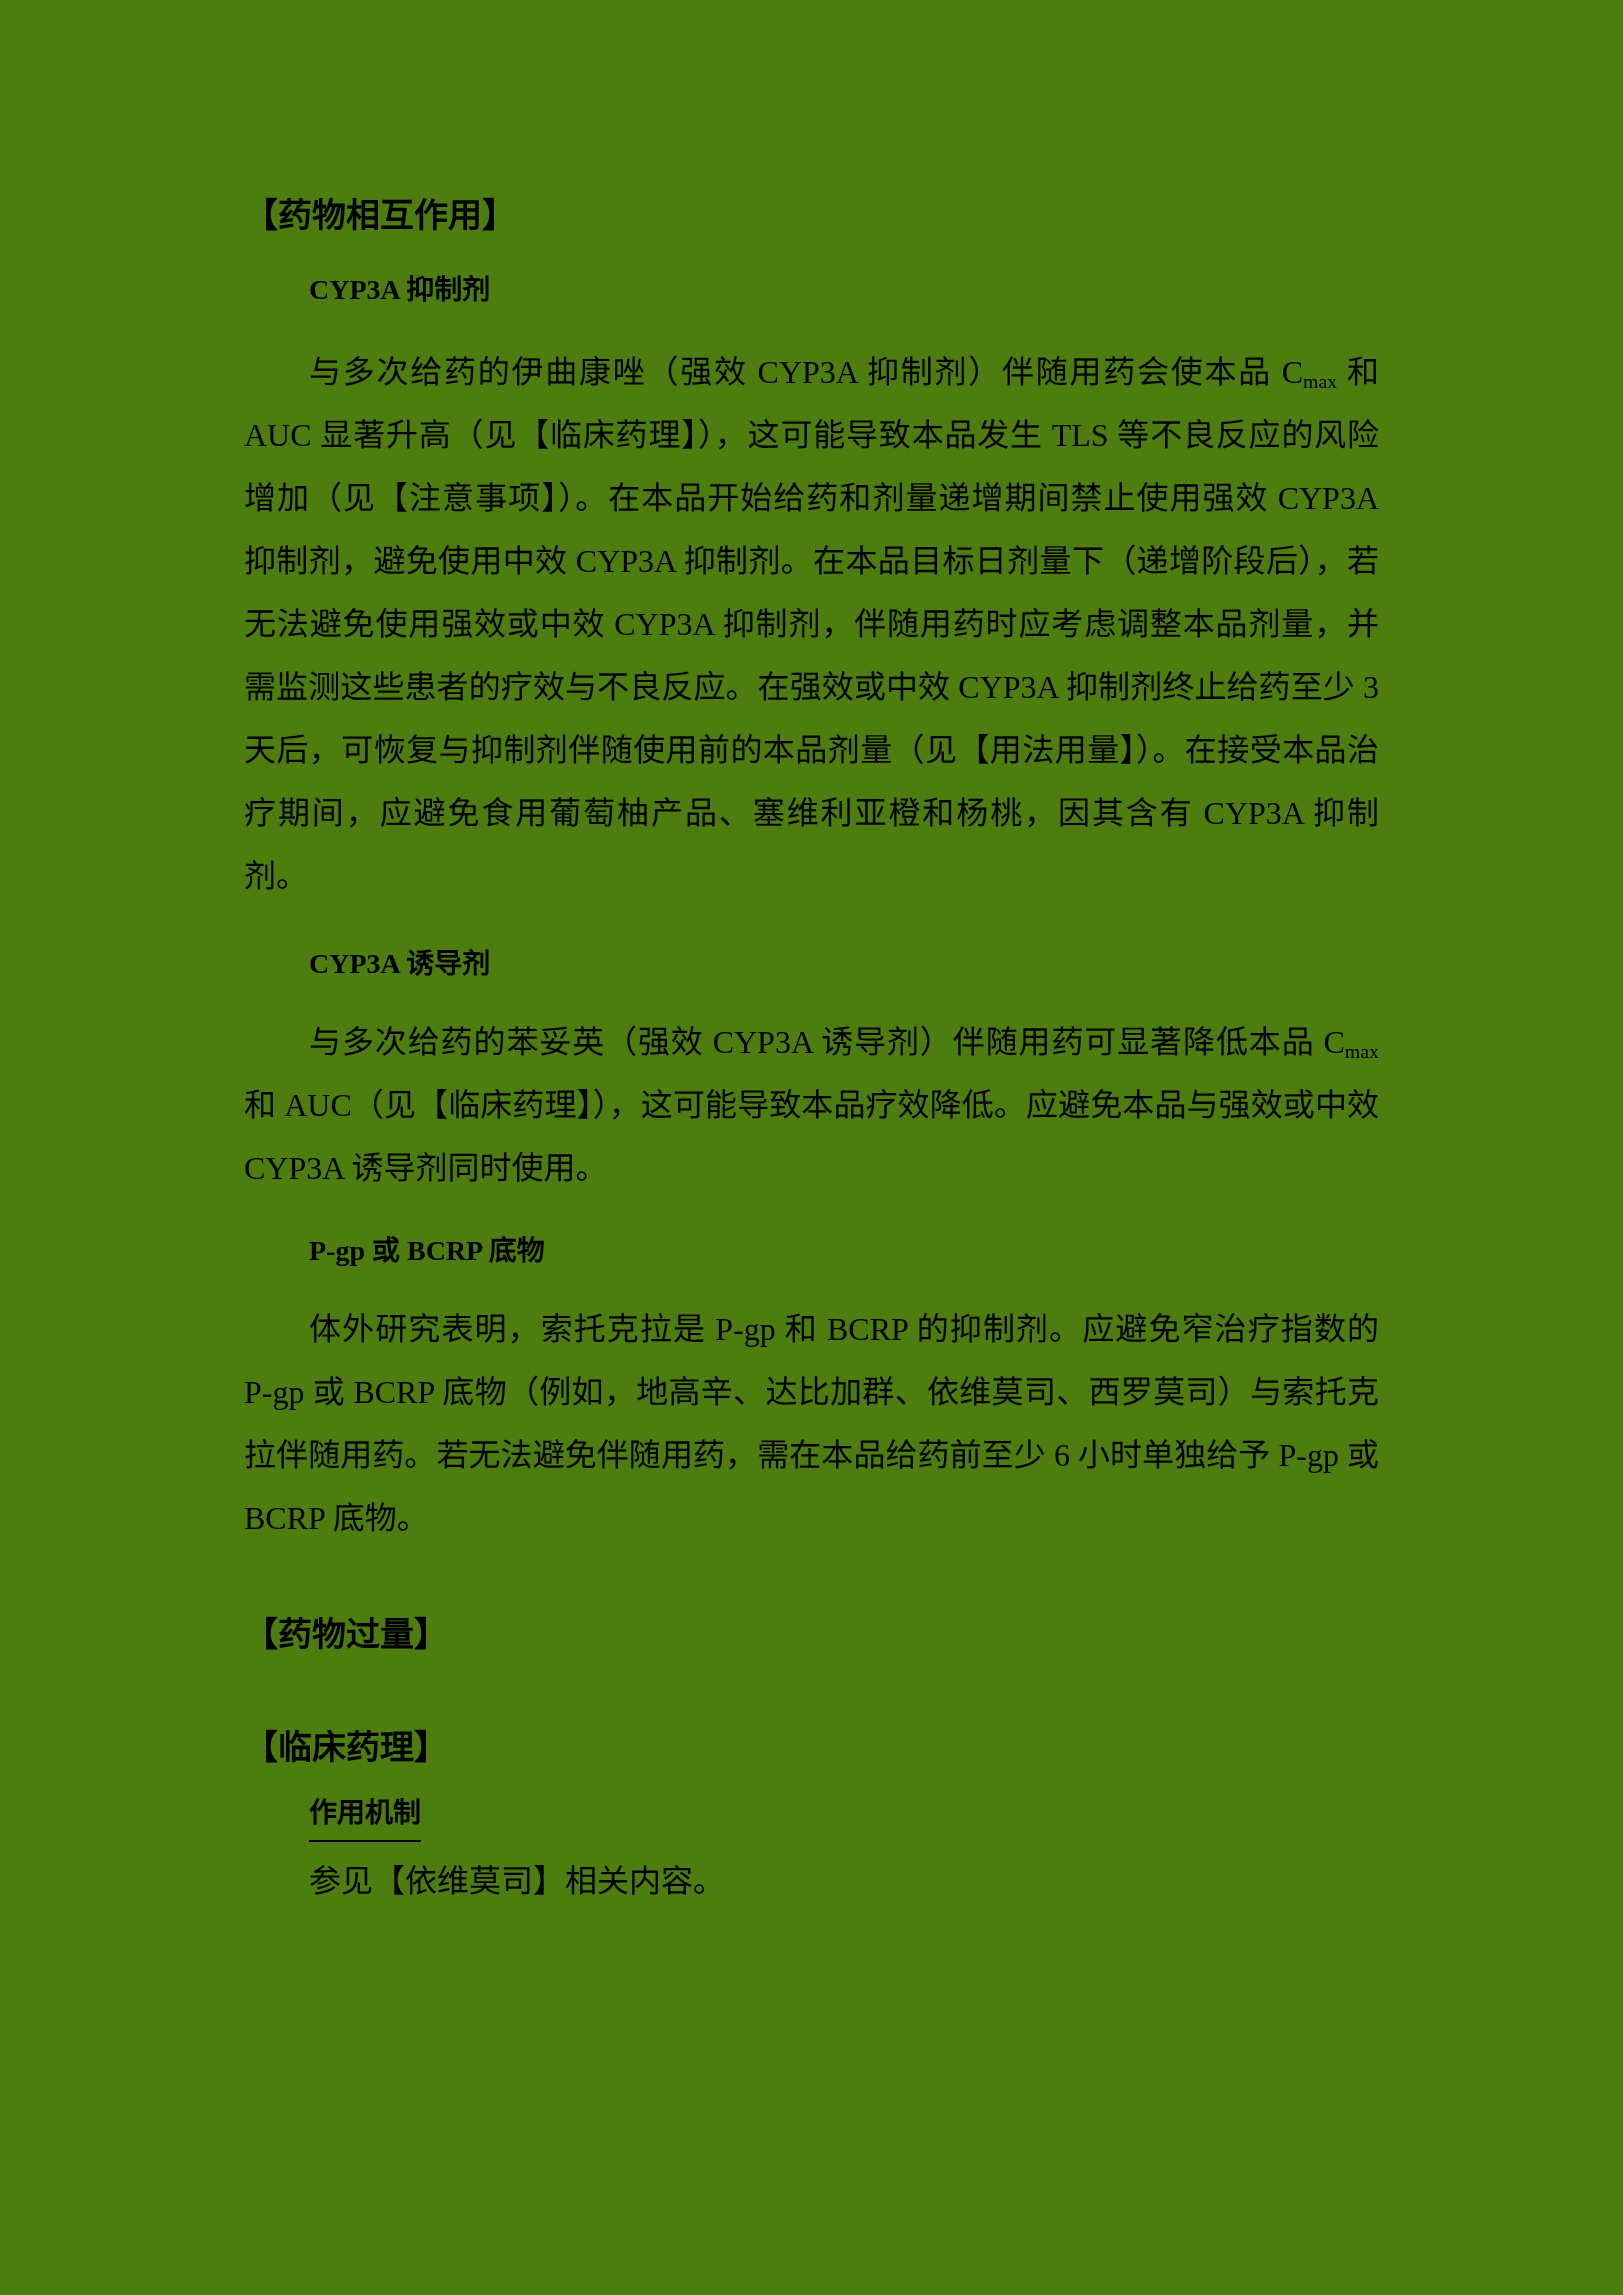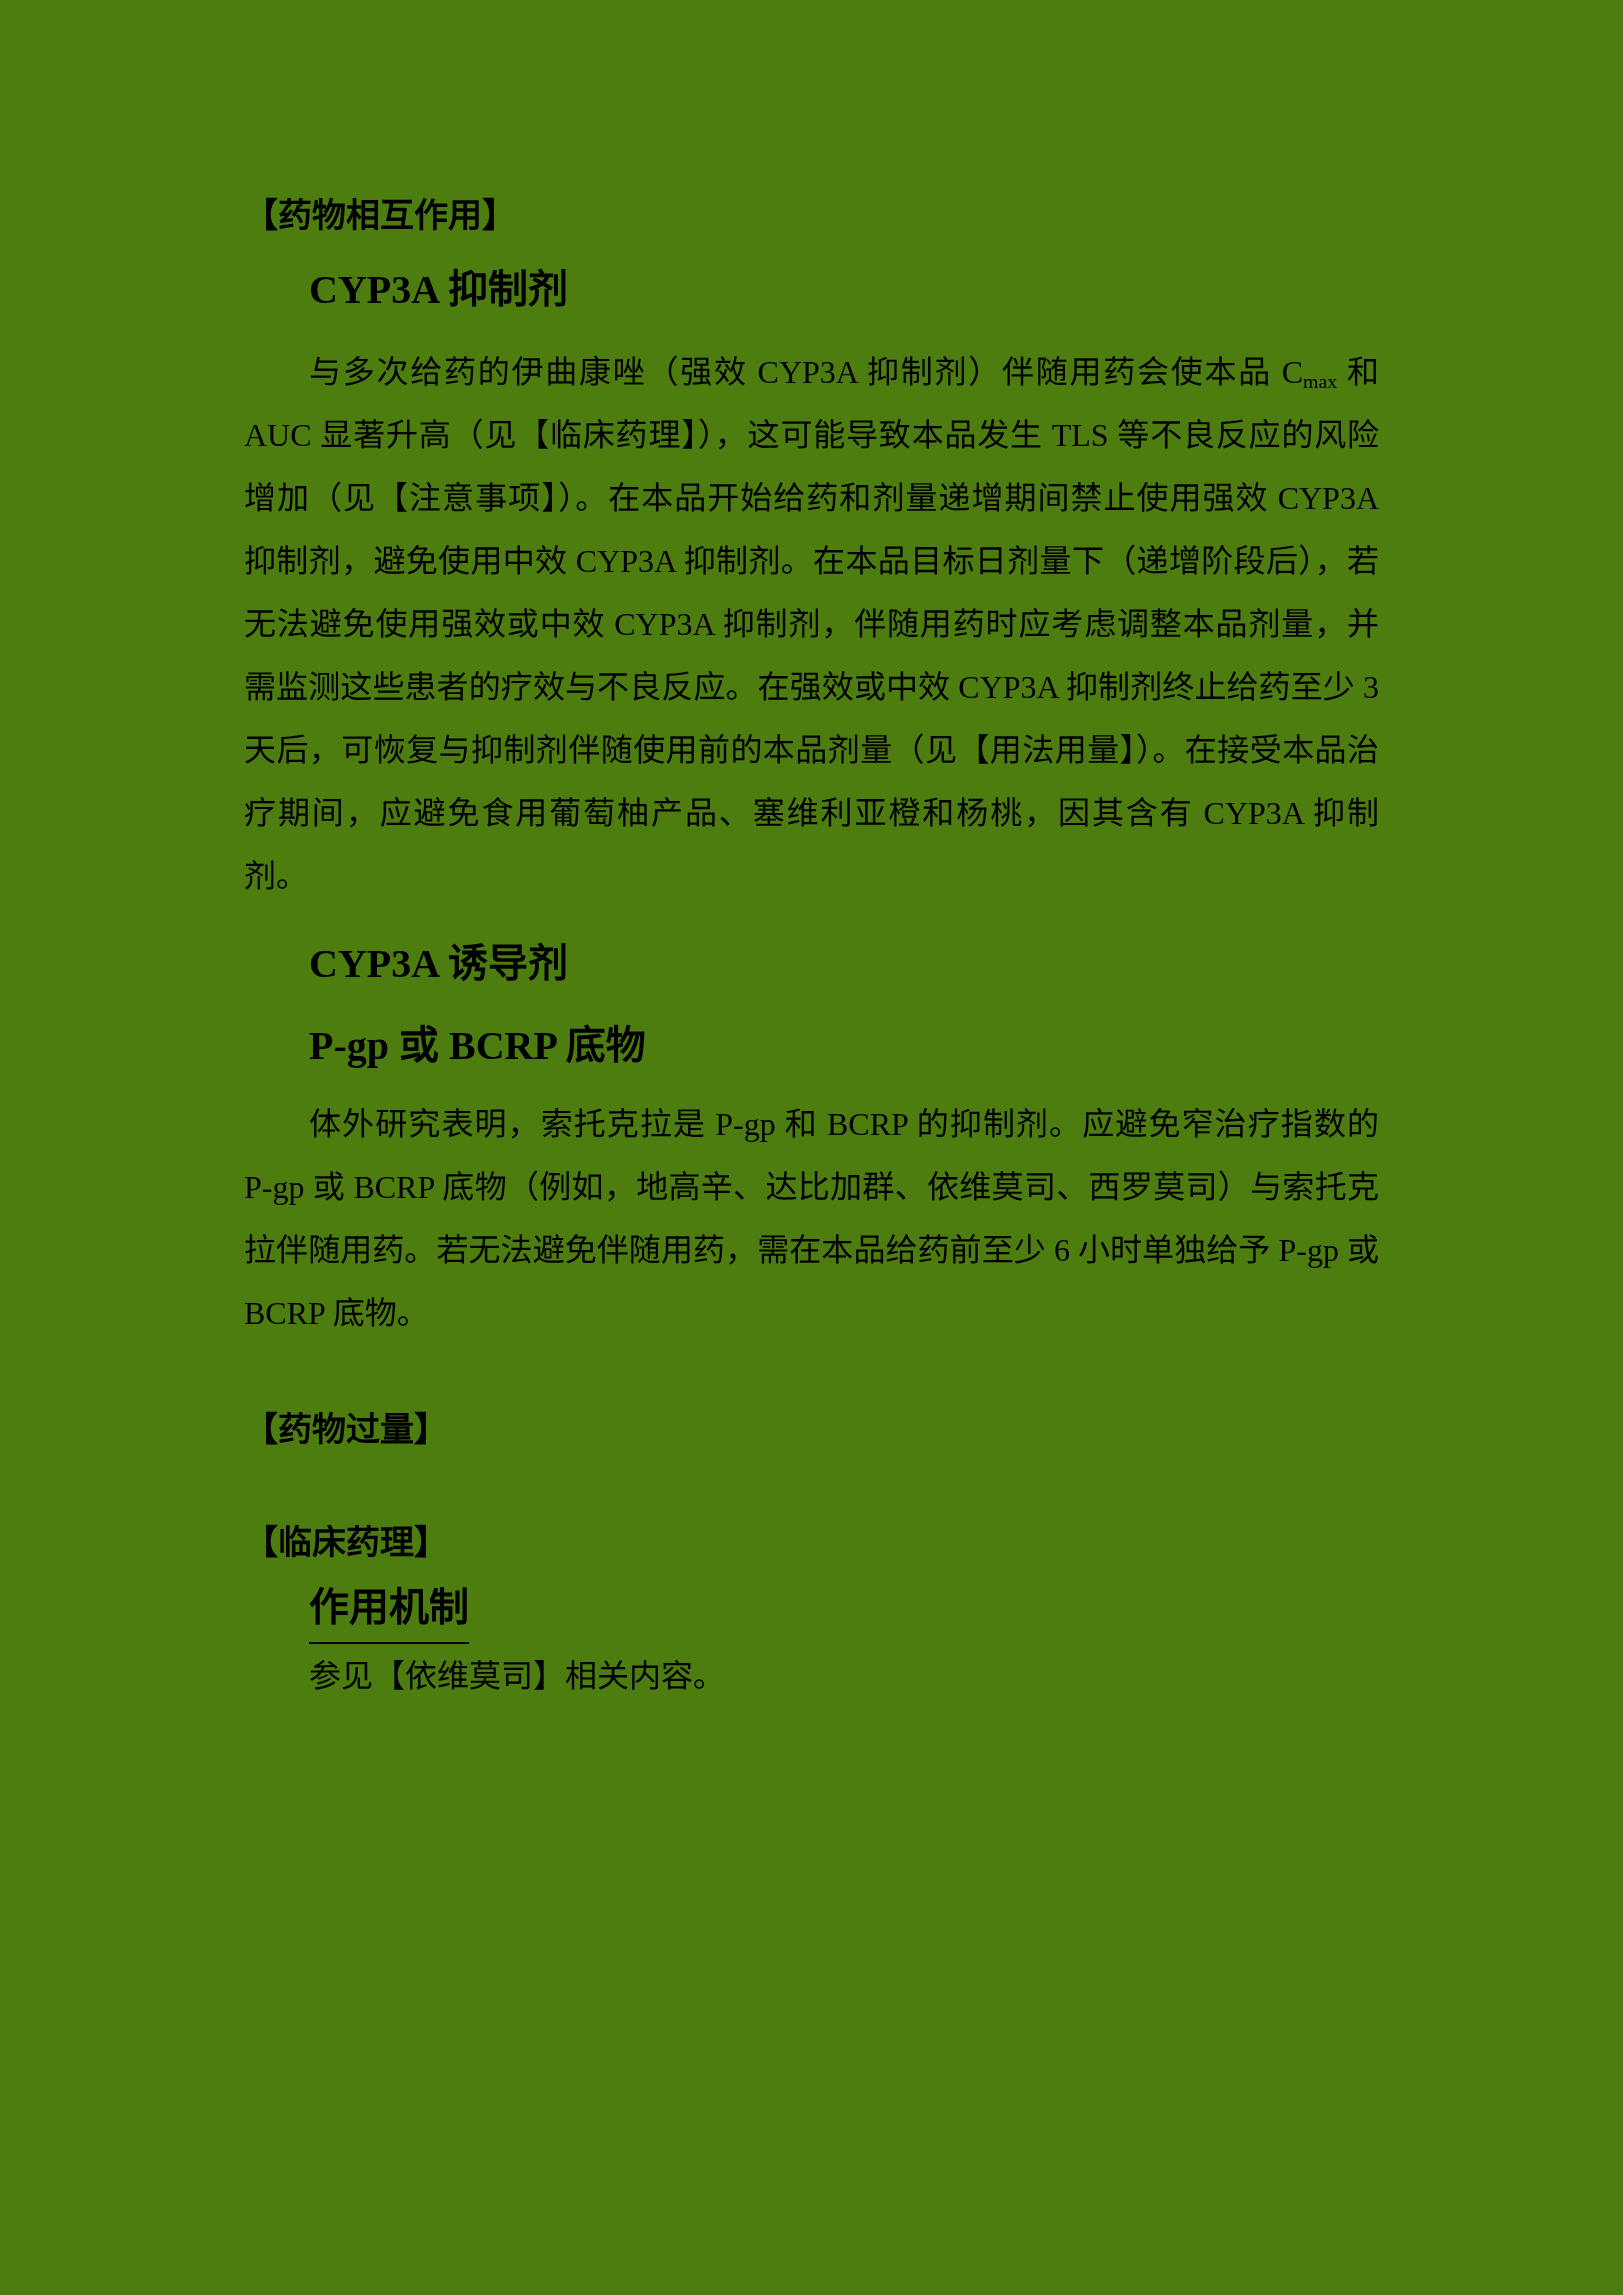--- a/index.html
+++ b/index.html
@@ -19,21 +19,21 @@
     font-size: 32px;
     overflow: hidden;
   }
   .sec-heading {
     font-size: 34px;
     font-weight: 700;
     line-height: 63px;
     margin: 0;
   }
   .sub-heading {
-    font-size: 40px;
+    font-size: 28px;
     font-weight: 700;
     line-height: 63px;
     margin: 0 0 0 65px;
   }
   .para {
     margin: 0;
     line-height: 63px;
     text-align: justify;
     text-indent: 65px;
     word-break: normal;
@@ -76,20 +76,21 @@
 <div class="page">
 
   <h1 class="sec-heading">【药物相互作用】</h1>
 
   <h2 class="sub-heading mt-sub1">CYP3A 抑制剂</h2>
 
   <p class="para mt-para1"><span>与多次给药的伊曲康唑（强效 CYP3A 抑制剂）伴随用药会使本品 C</span><sub class="cmax">max</sub><span> 和 AUC 显著升高（见【临床药理】），这可能导致本品发生 TLS 等不良反应的风险增加（见【注意事项】）。在本品开始给药和剂量递增期间禁止使用强效 CYP3A 抑制剂，避免使用中效 CYP3A 抑制剂。在本品目标日剂量下（递增阶段后），若无法避免使用强效或中效 CYP3A 抑制剂，伴随用药时应考虑调整本品剂量，并需监测这些患者的疗效与不良反应。在强效或中效 CYP3A 抑制剂终止给药至少 3 天后，可恢复与抑制剂伴随使用前的本品剂量（见【用法用量】）。在接受本品治疗期间，应避免食用葡萄柚产品、塞维利亚橙和杨桃，因其含有 CYP3A 抑制剂。</span></p>
 
   <h2 class="sub-heading mt-sub2">CYP3A 诱导剂</h2>
 
+  <p class="para mt-para2"><span>与多次给药的苯妥英（强效 CYP3A 诱导剂）伴随用药可显著降低本品 C</span><sub class="cmax">max</sub><span> 和 AUC（见【临床药理】），这可能导致本品疗效降低。应避免本品与强效或中效 CYP3A 诱导剂同时使用。</span></p>
 
   <h2 class="sub-heading mt-sub3">P-gp 或 BCRP 底物</h2>
 
   <p class="para mt-para3">体外研究表明，索托克拉是 P-gp 和 BCRP 的抑制剂。应避免窄治疗指数的 P-gp 或 BCRP 底物（例如，地高辛、达比加群、依维莫司、西罗莫司）与索托克拉伴随用药。若无法避免伴随用药，需在本品给药前至少 6 小时单独给予 P-gp 或 BCRP 底物。</p>
 
   <h1 class="sec-heading mt-h1-overdose">【药物过量】</h1>
 
 
   <h1 class="sec-heading mt-h1-clin">【临床药理】</h1>
 

